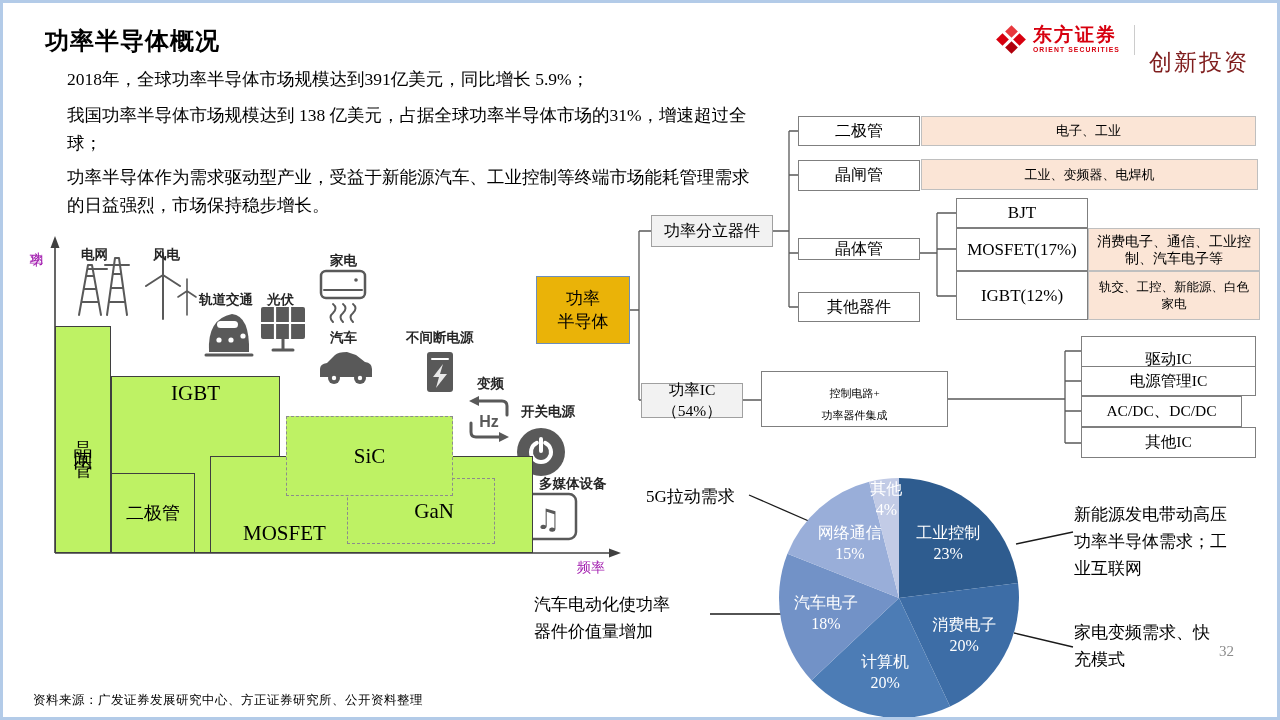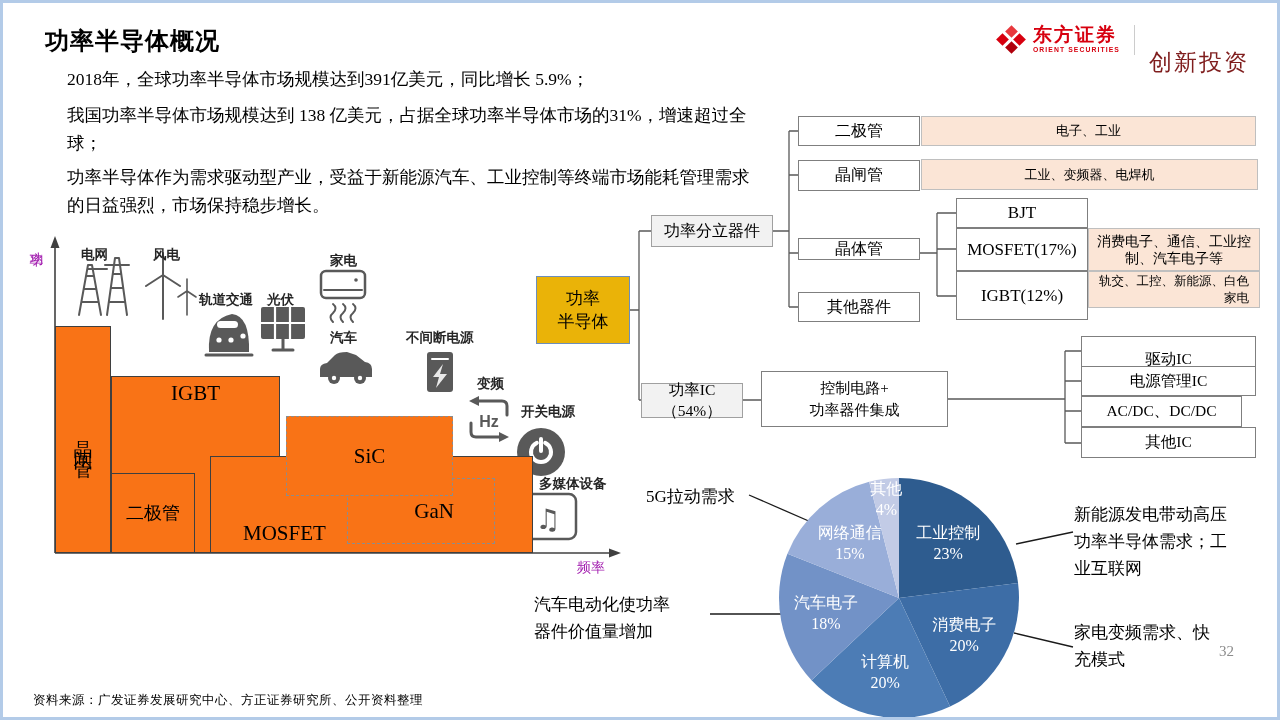--- a/index.html
+++ b/index.html
@@ -14,21 +14,21 @@
   
   .logo{right:28px;top:22px;display:flex;
     font-family:"Liberation Sans","DejaVu Sans",sans-serif;}
   .logo-txt{margin-left:7px;}
   .logo-brand{color:#d7000f;font-size:19px;font-weight:bold;letter-spacing:2px;line-height:19px;}
   .logo-en{color:#d7000f;font-size:6.8px;letter-spacing:1.1px;font-weight:bold;margin-top:2px;}
   .logo-div{width:1px;height:30px;background:#cccccc;margin:0 14px;}
   .logo-suffix{color:#7f1d1d;font-size:23px;letter-spacing:2px;margin-top:22px;}
 
   
-  .mbox{position:absolute;background:#f97316;border:1.5px solid #3f3f3f;box-sizing:border-box;
+  .mbox{position:absolute;background:#bef264;border:1.5px solid #3f3f3f;box-sizing:border-box;
     display:flex;align-items:center;justify-content:center;}
   .dash{border:1.5px dashed #8c8c8c;}
   .vtext{writing-mode:vertical-rl;letter-spacing:10px;font-size:19px;}
   .axis-label{font-size:14px;color:#a21caf;}
   .icon-label{position:absolute;font-size:13.5px;font-weight:600;color:#262626;white-space:nowrap;}
 
   
   .tbox{position:absolute;box-sizing:border-box;display:flex;flex-direction:column;
     align-items:center;justify-content:center;text-align:center;}
   .root{background:#eab308;border:1.5px solid #6c8ebc;font-size:17px;line-height:23px;}
@@ -185,23 +185,23 @@
   <div class="tbox leaf" style="left:795px;top:289px;width:122px;height:30px;font-size:16px;">其他器件</div>
 
   <div class="tbox tan" style="left:918px;top:113px;width:335px;height:30px;font-size:13px;">电子、工业</div>
   <div class="tbox tan" style="left:918px;top:156px;width:337px;height:31px;font-size:13px;">工业、变频器、电焊机</div>
 
   <div class="tbox leaf" style="left:953px;top:195px;width:132px;height:30px;font-size:17px;">BJT</div>
   <div class="tbox leaf" style="left:953px;top:225px;width:132px;height:43px;font-size:17px;">MOSFET(17%)</div>
   <div class="tbox leaf" style="left:953px;top:268px;width:132px;height:49px;font-size:17px;">IGBT(12%)</div>
 
   <div class="tbox tan" style="left:1085px;top:225px;width:172px;height:43px;font-size:14px;line-height:17px;padding:0 6px;">消费电子、通信、工业控制、汽车电子等</div>
-  <div class="tbox tan" style="left:1085px;top:268px;width:172px;height:37px;font-size:12.5px;line-height:17px;padding:0 10px;text-align:right;">轨交、工控、新能源、白色家电</div>
-
-  <div class="tbox leaf" style="left:758px;top:368px;width:187px;height:56px;font-size:15px;line-height:22px;">
+  <div class="tbox tan" style="left:1085px;top:268px;width:172px;height:49px;font-size:12.5px;line-height:17px;padding:0 10px;">轨交、工控、新能源、白色家电</div>
+
+  <div class="tbox leaf" style="left:758px;top:368px;width:187px;height:56px;font-size:11px;line-height:22px;justify-content:flex-end;">
     <div>控制电路+</div>
     <div>功率器件集成</div>
   </div>
 
   <div class="tbox leaf" style="left:1078px;top:333px;width:175px;height:46px;font-size:15.5px;">驱动IC</div>
   <div class="tbox leaf" style="left:1078px;top:363px;width:175px;height:30px;font-size:15.5px;">电源管理IC</div>
   <div class="tbox leaf" style="left:1078px;top:393px;width:161px;height:31px;font-size:15.5px;">AC/DC、DC/DC</div>
   <div class="tbox leaf" style="left:1078px;top:424px;width:175px;height:31px;font-size:15.5px;">其他IC</div>
 
   <svg class="layer" id="pie-svg" width="1280" height="720">

